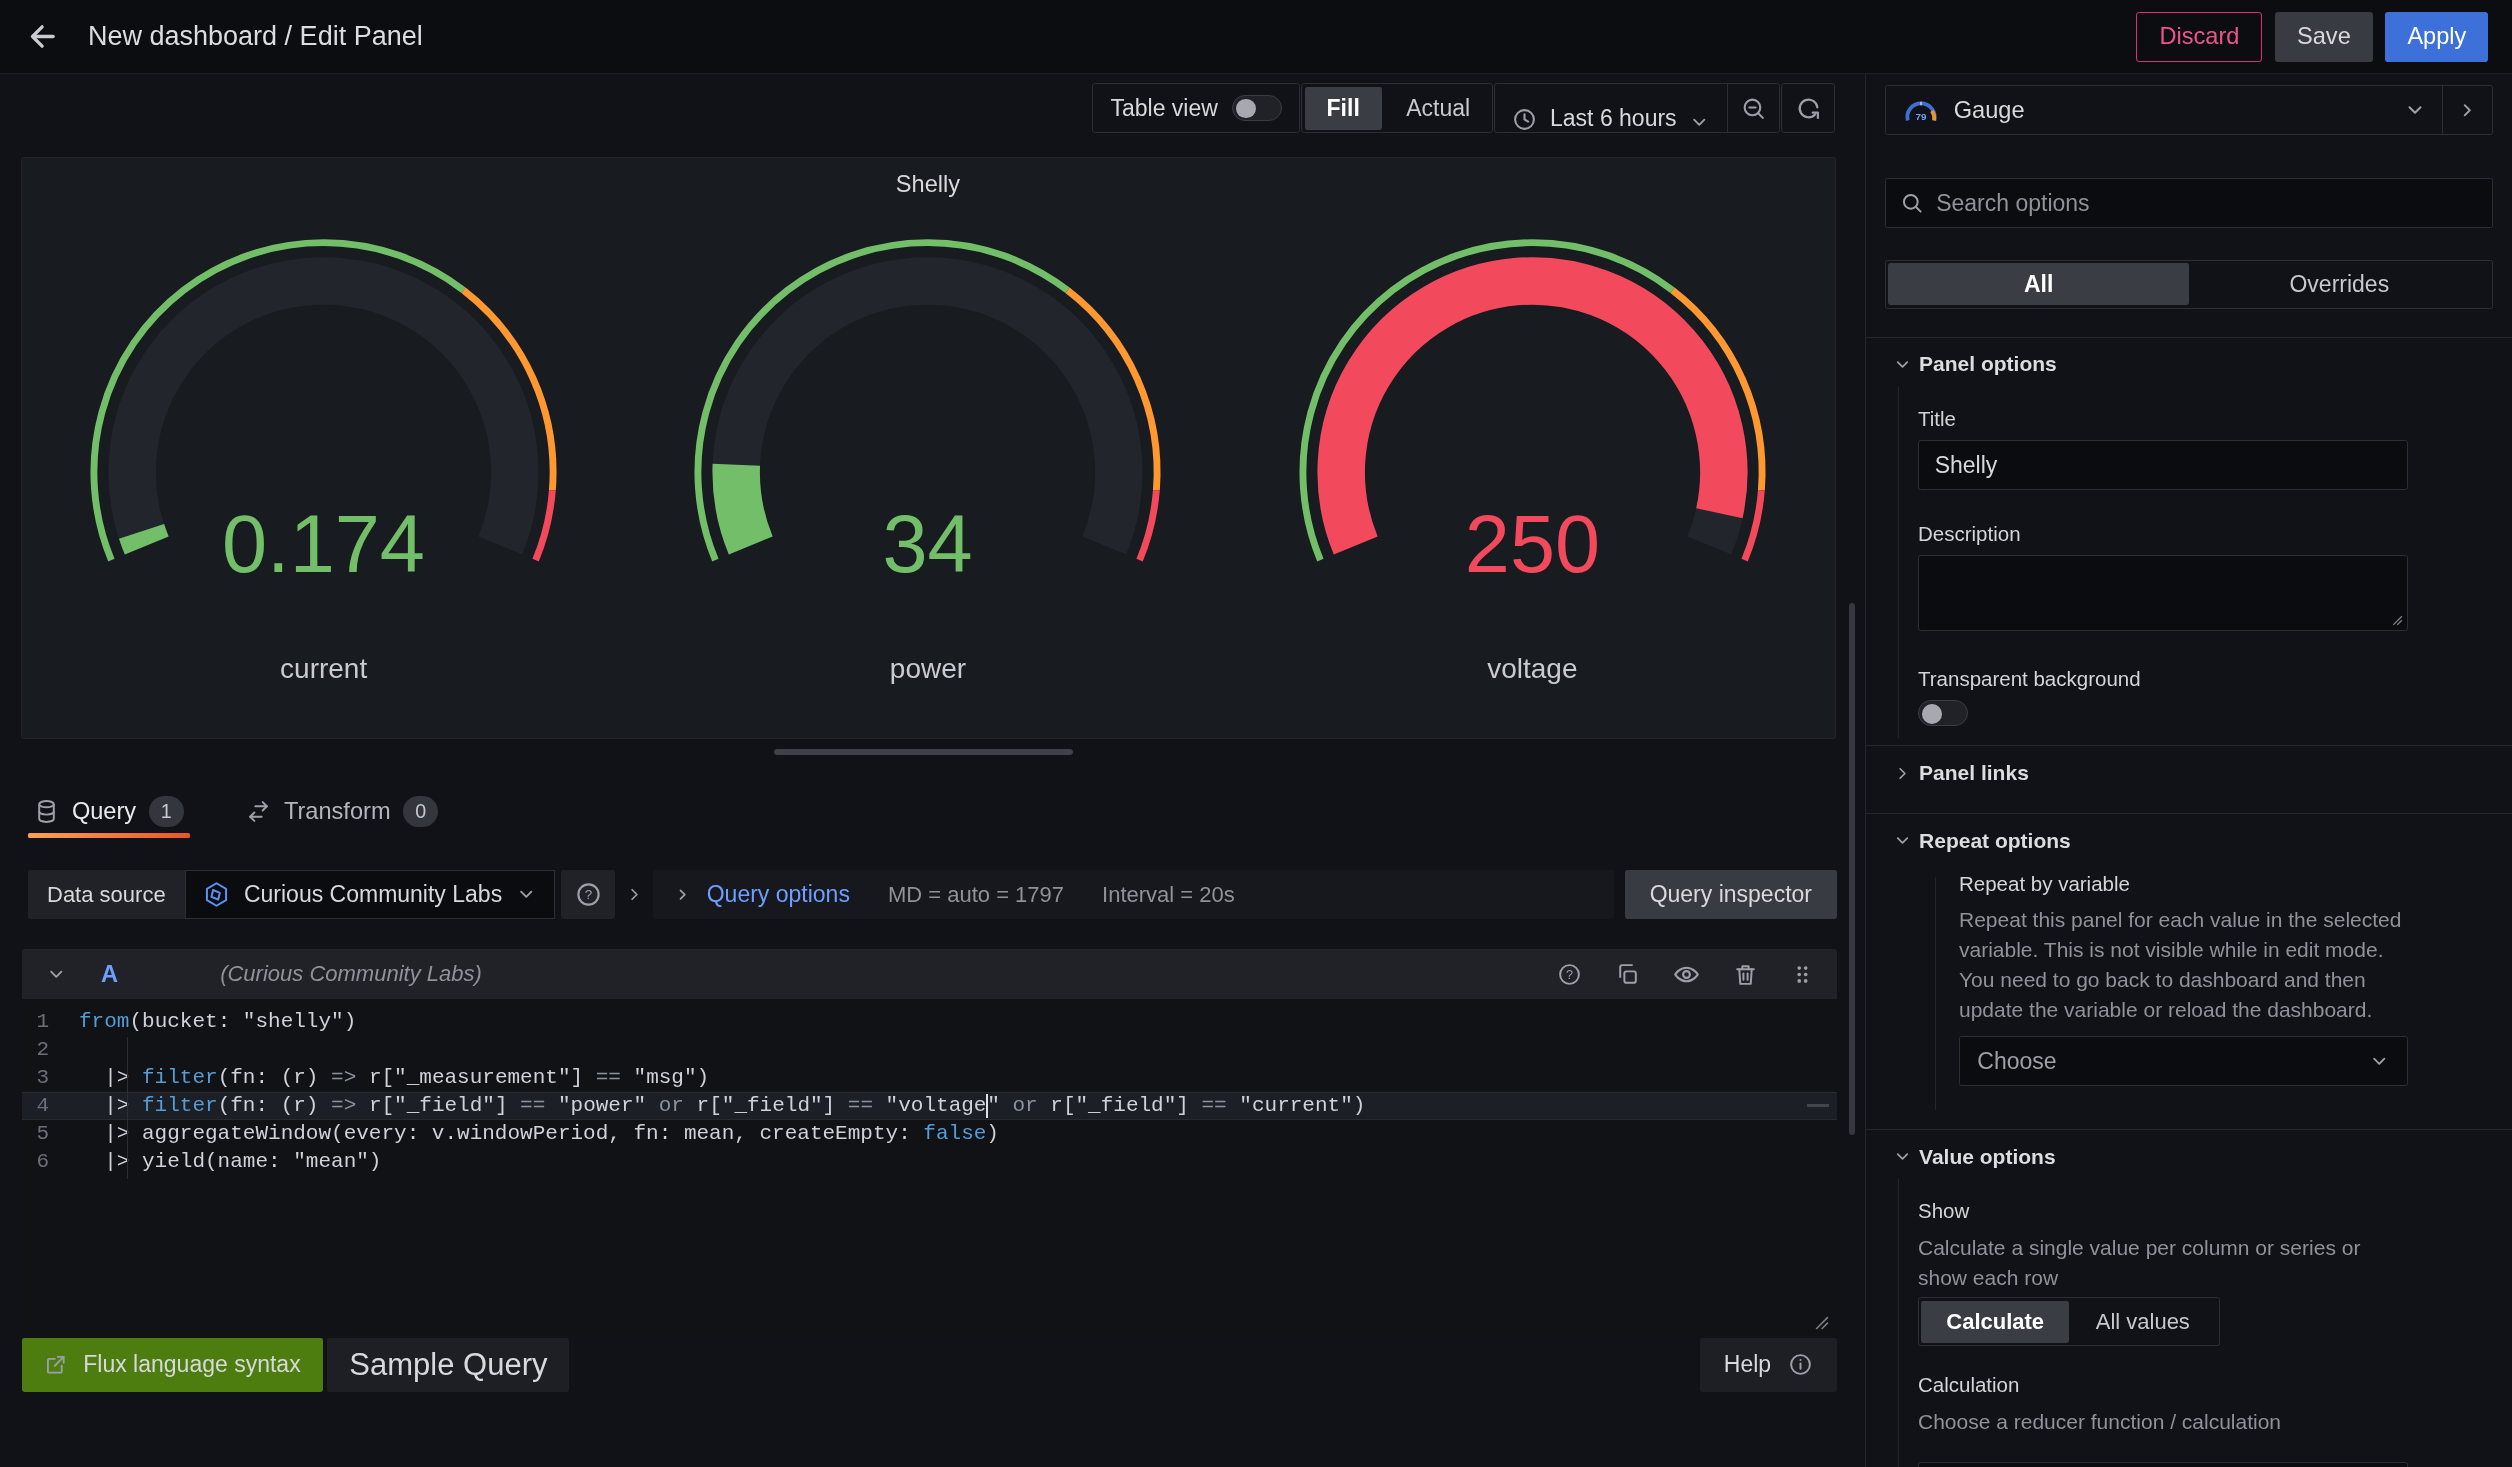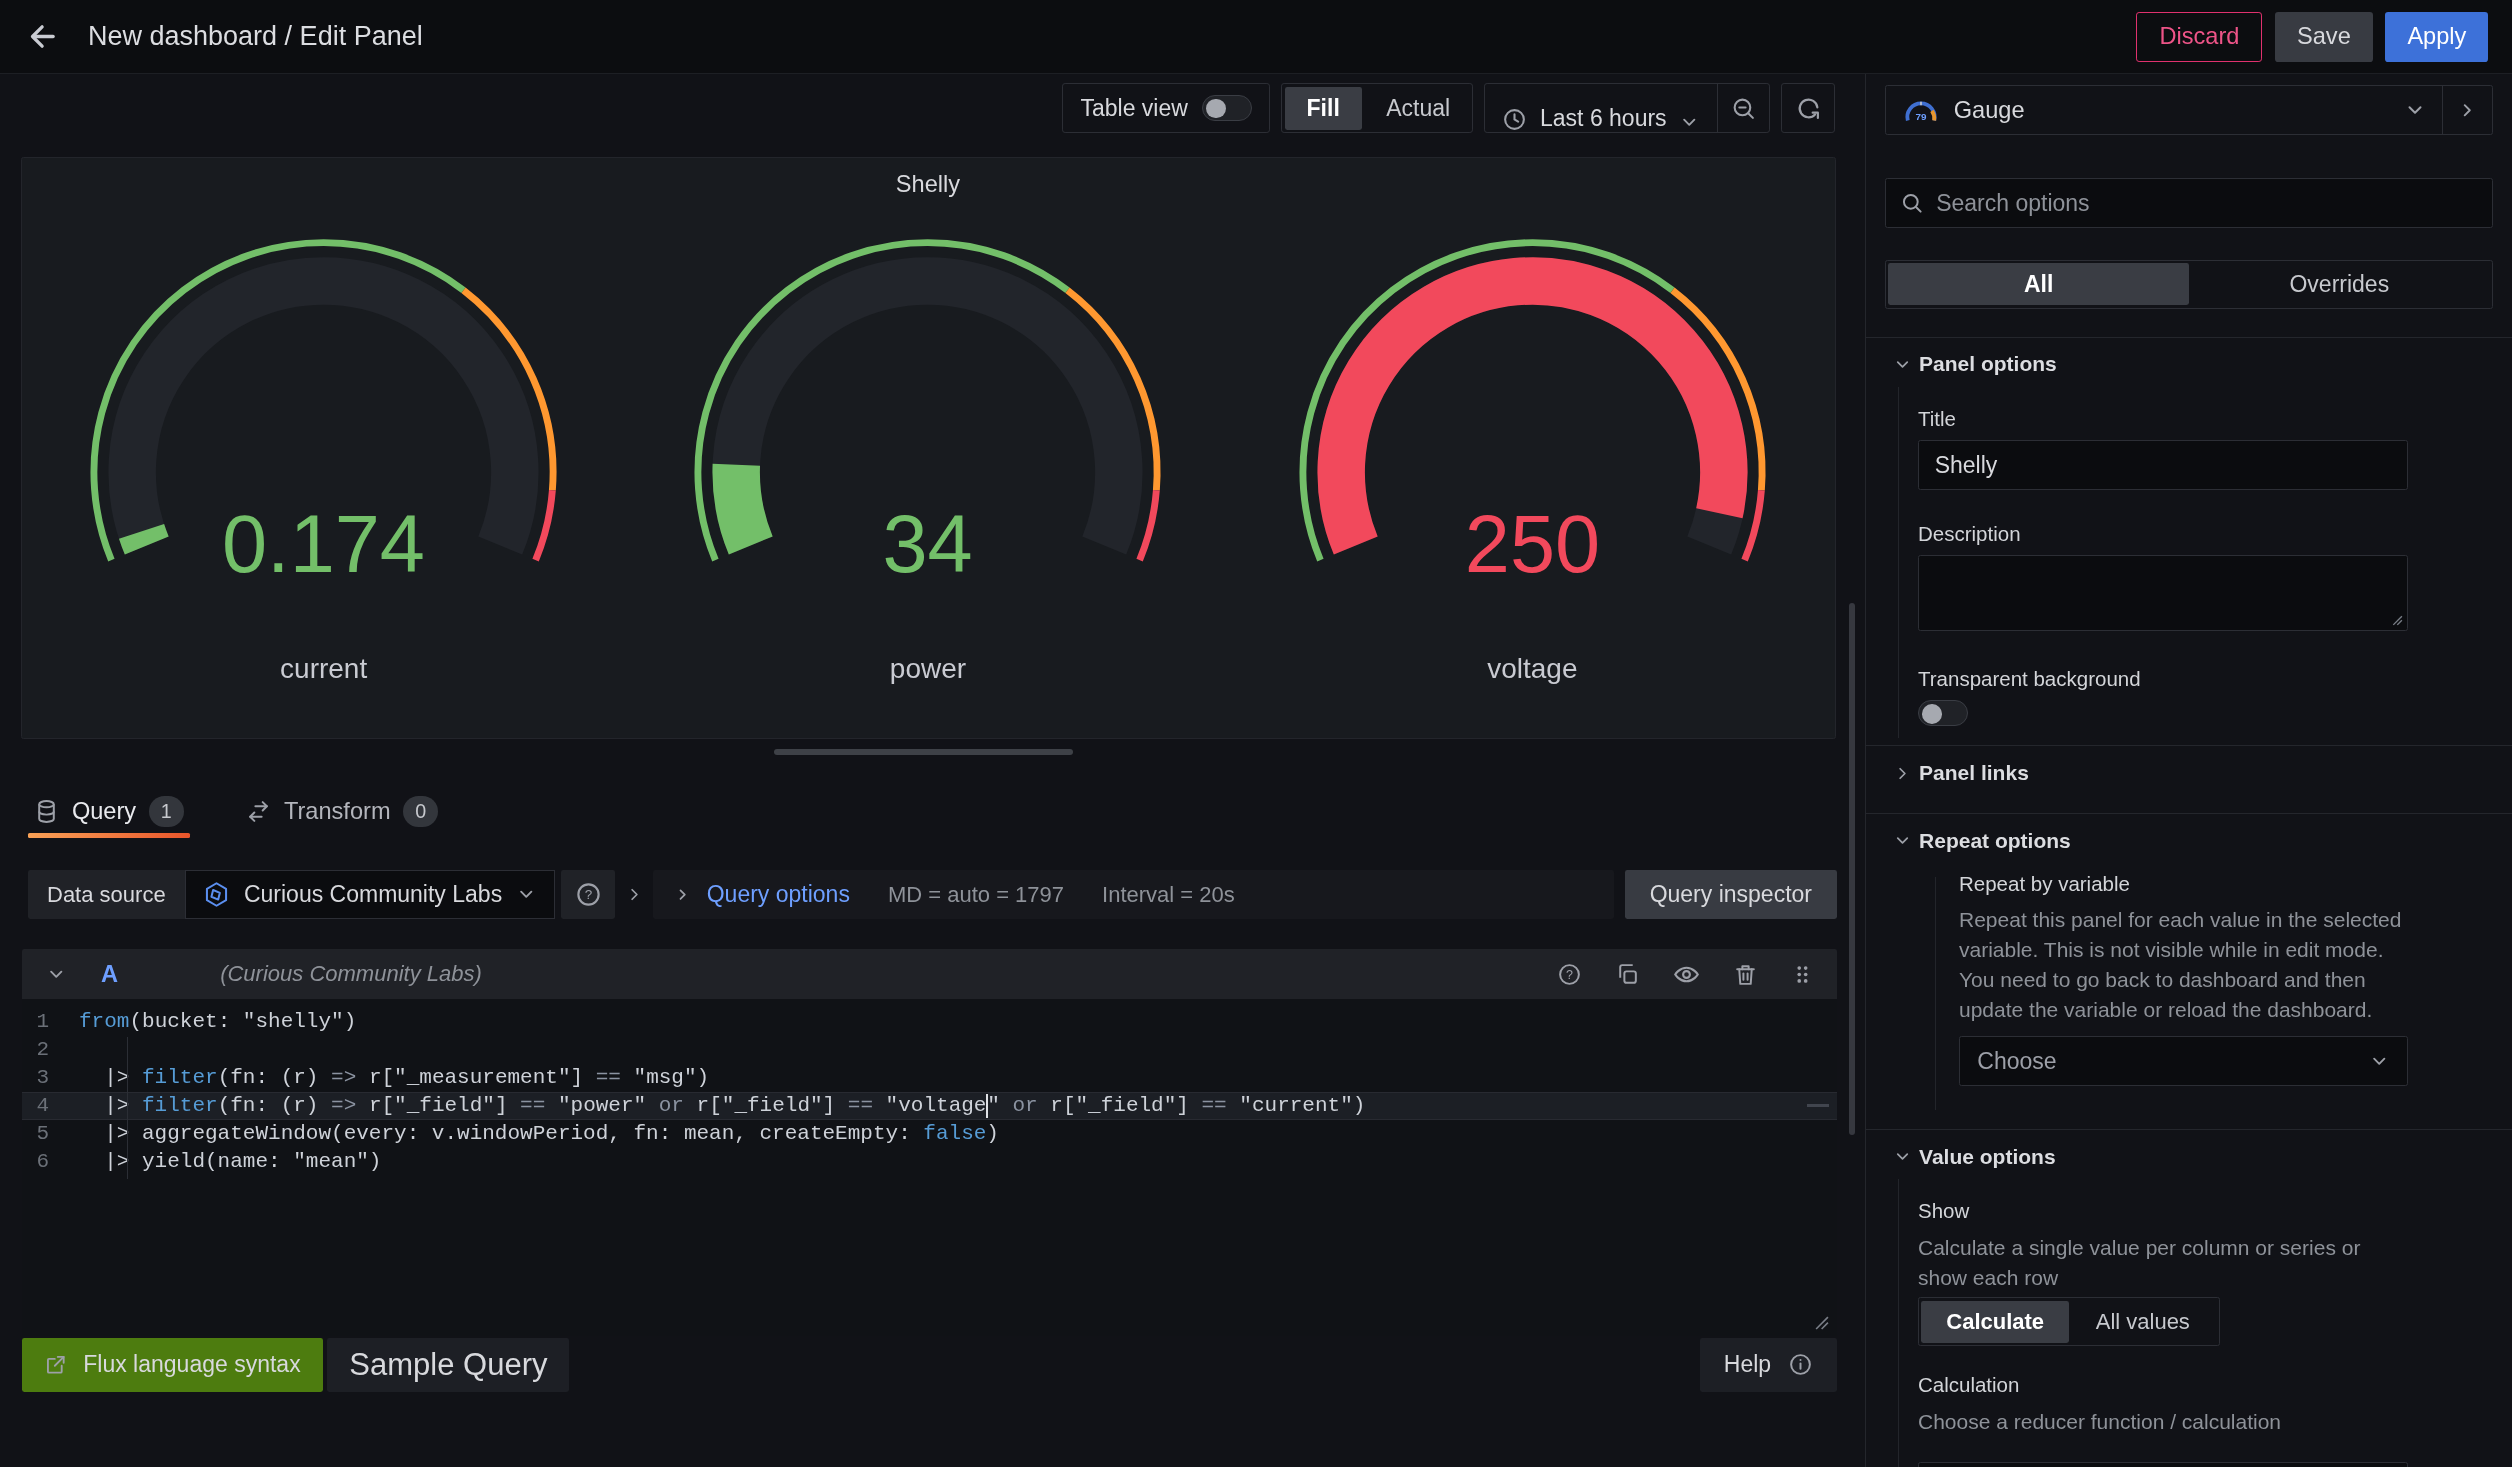--- a/index.html
+++ b/index.html
@@ -18,21 +18,21 @@
          font-size:23.6px; font-weight:500; cursor:pointer; border:none; }
   .btn-discard { background:transparent; border:0.8px solid #e0316e; color:#ee5488; }
   .btn-save { background:#383b42; color:#d8d9dd; }
   .btn-apply { background:#3d71d9; color:#ffffff; }
 
   .main { display:flex; height:1393px; }
   .left { flex:1; position:relative; }
   .sidebar { width:647px; border-left:0.8px solid #24262c; position:relative; overflow:hidden; }
 
   
-  .toolbar { position:absolute; top:9.4px; right:30px; display:flex; gap:11px; }
+  .toolbar { position:absolute; top:9.4px; right:30px; display:flex; gap:1px; }
   .tgroup { height:50px; border:0.8px solid #2c2e35; border-radius:3.1px; display:flex; align-items:center;
             color:#d8d9dd; font-size:23px; }
   .tv { padding:0 17.3px; gap:14px; }
   .toggle { width:50px; height:26px; background:#202227; border:0.8px solid #3a3d44; border-radius:13.4px; position:relative; cursor:pointer; }
   .toggle .knob { position:absolute; left:3.1px; top:2.4px; width:19.7px; height:19.7px; border-radius:50%; background:#a6a9b0; }
   .seg { padding:16px 22px; height:100%; display:flex; align-items:center; color:#c7c9ce; cursor:pointer; }
   .seg.active { background:#3a3d44; border-radius:2.4px; margin:2.4px; height:calc(100% - 4.7px); color:#ffffff; font-weight:700; }
   .tr-main { display:flex; align-items:flex-end; gap:12.6px; padding:0 17.3px; height:100%; cursor:pointer; }
   .tr-zoom { border-left:0.8px solid #2c2e35; width:52px; height:100%; display:flex; align-items:center; justify-content:center; cursor:pointer; }
   .tbtn { width:54px; justify-content:center; cursor:pointer; }

